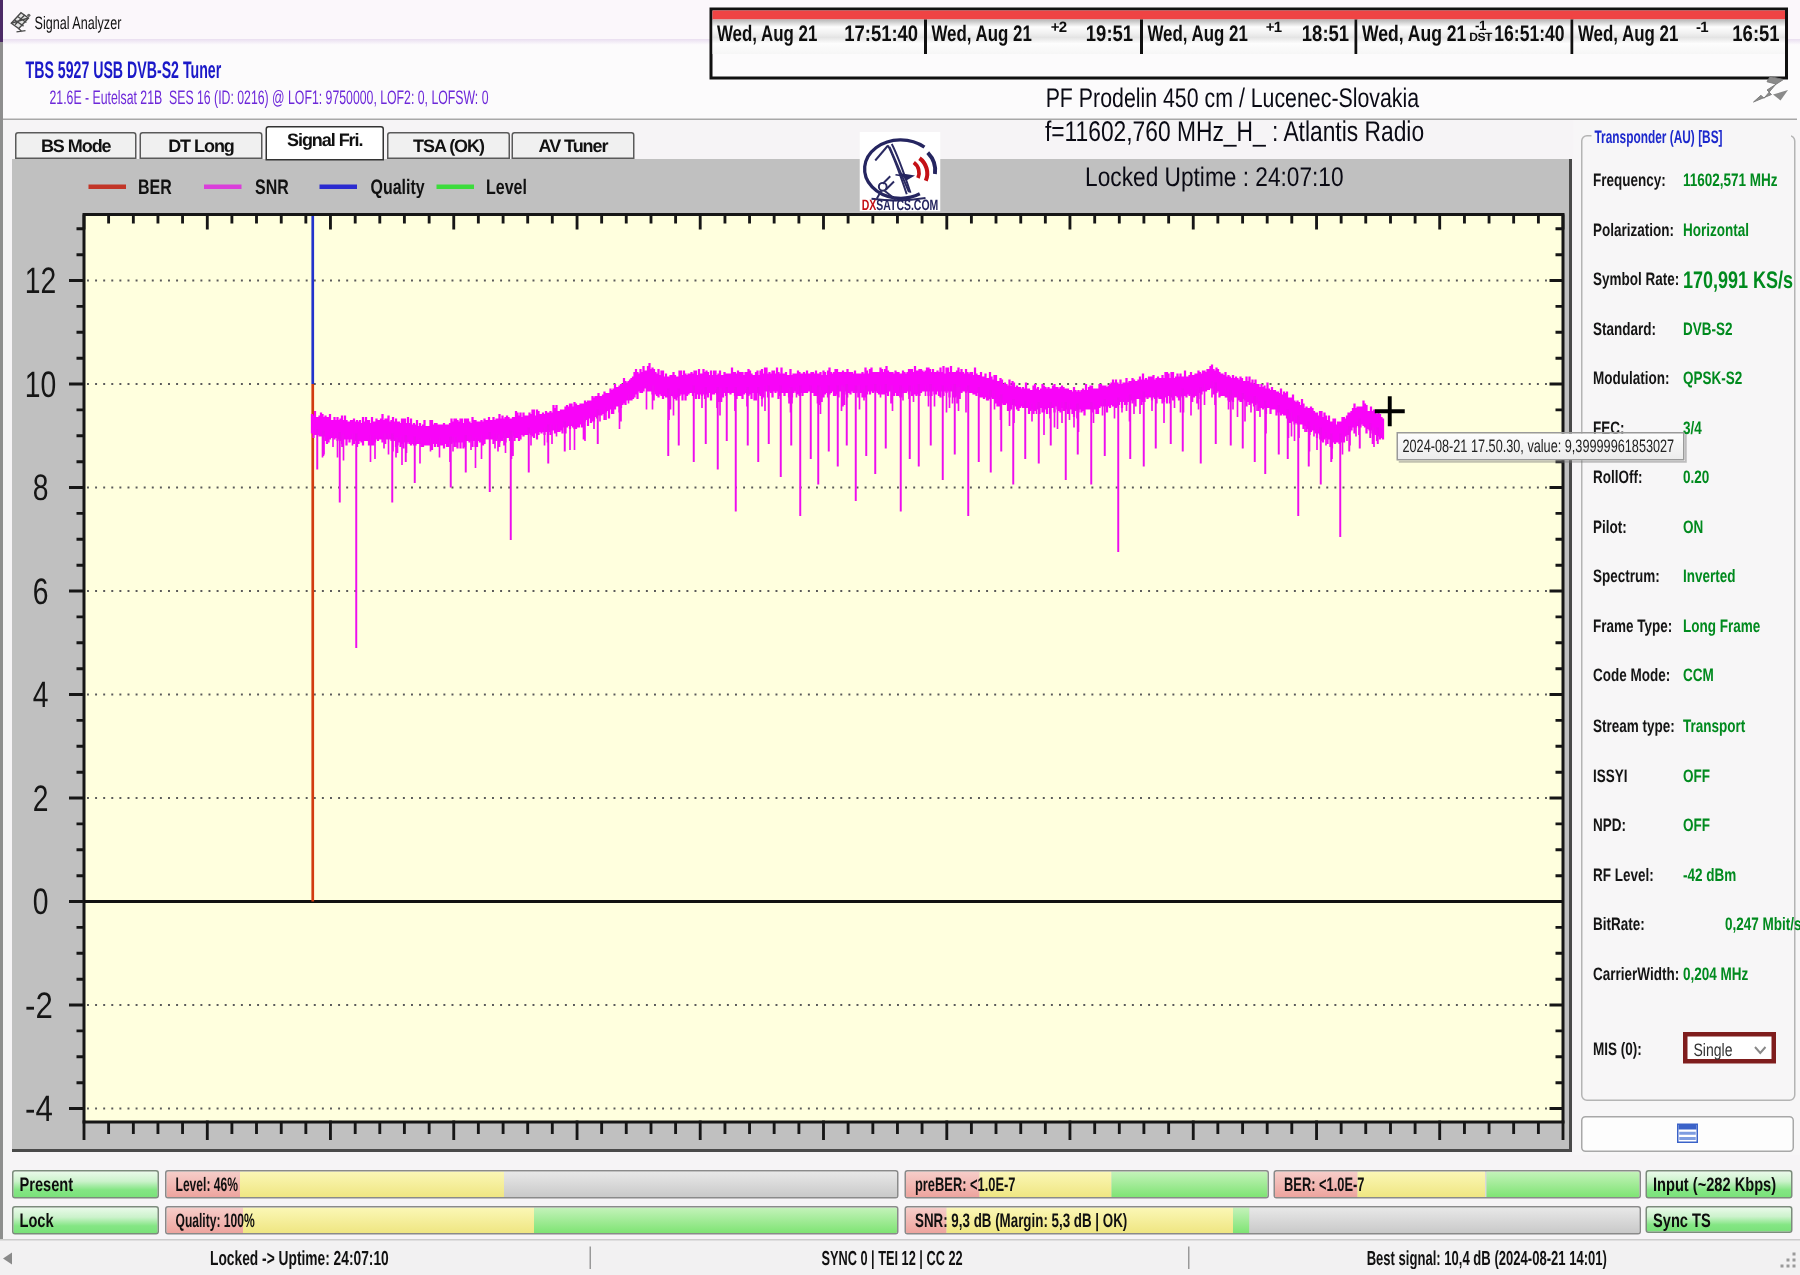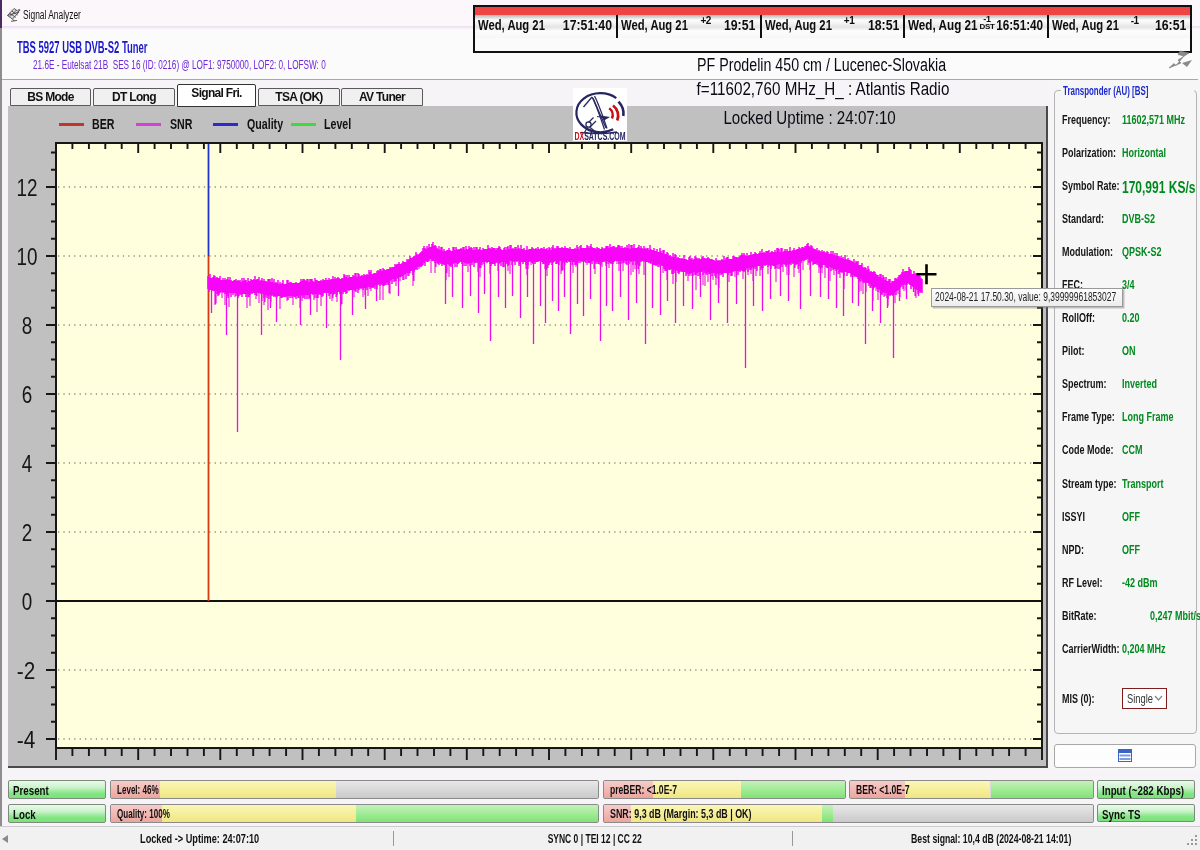--- a/index.html
+++ b/index.html
@@ -24,21 +24,21 @@
  <g stroke="#4a4a4a" stroke-width="0.9" fill="none">
   <path d="M1.5 8.5 L8 1.5 L13 5 L6.5 12 Z" fill="#e2e2e2"></path>
   <path d="M3.6 6.2 L9.7 10.4 M5.7 4 L11.6 8 M4 9.5 L10.5 3 M1.5 8.5 L13 5"></path>
   <path d="M6.5 12 L8.5 14.2 M5 14.3 L11 13.4"></path>
  </g>
  <circle cx="13.2" cy="3.2" r="1.1" fill="#666"></circle>
 </svg>
 <div class="abs" style="left:23px;top:8px;font-size:12px;color:#111;"><span class="sq" style="transform:scaleX(0.70)">Signal Analyzer</span></div>
 
 <div class="abs" style="left:473px;top:5px;width:719px;height:48px;border:2px solid #101010;box-sizing:border-box;">
-  <div style="display:flex;height:23px;border-top:8px solid #ef4444;">
+  <div style="display:flex;height:23px;border-top:6px solid #ef4444;">
     <div class="ct">
         <span class="tl">Wed, Aug 21</span>
         <span class="tr">17:51:40</span>
       </div>
     <div class="ct">
         <span class="tl">Wed, Aug 21</span>
         <span class="off">+2</span>
         <span class="tr">19:51</span>
       </div>
     <div class="ct">
@@ -199,21 +199,21 @@
 <div class="abs" style="left:1062px;top:543px;font-size:12px;" class2="x"><span class="sq lbl" style="transform:scaleX(0.75)">NPD:</span></div>
 <div class="abs" style="left:1122px;top:543px;font-size:12px;"><span class="sq grn" style="transform:scaleX(0.75)">OFF</span></div>
 <div class="abs" style="left:1062px;top:576px;font-size:12px;" class2="x"><span class="sq lbl" style="transform:scaleX(0.75)">RF Level:</span></div>
 <div class="abs" style="left:1122px;top:576px;font-size:12px;"><span class="sq grn" style="transform:scaleX(0.75)">-42 dBm</span></div>
 <div class="abs" style="left:1062px;top:609px;font-size:12px;" class2="x"><span class="sq lbl" style="transform:scaleX(0.75)">BitRate:</span></div>
 <div class="abs" style="left:1122px;top:609px;font-size:12px;padding-left:28px;"><span class="sq grn" style="transform:scaleX(0.75)">0,247 Mbit/s</span></div>
 <div class="abs" style="left:1062px;top:642px;font-size:12px;" class2="x"><span class="sq lbl" style="transform:scaleX(0.75)">CarrierWidth:</span></div>
 <div class="abs" style="left:1122px;top:642px;font-size:12px;"><span class="sq grn" style="transform:scaleX(0.75)">0,204 MHz</span></div>
 <div class="abs" style="left:1062px;top:692px;font-size:12px;"><span class="sq lbl" style="transform:scaleX(0.75)">MIS (0):</span></div>
 
-<div class="abs" style="left:1122px;top:688px;width:45px;height:21px;background:#fff;border:1px solid #7f1d1d;box-sizing:border-box;">
+<div class="abs" style="left:1122px;top:688px;width:62px;height:21px;background:#fff;border:3px solid #7f1d1d;box-sizing:border-box;">
   <span class="sq" style="transform:scaleX(0.78);font-size:12px;color:#333;margin-left:4px;line-height:19px;">Single</span>
   <svg class="abs" style="right:3px;top:6px" width="9" height="7" viewBox="0 0 9 7">
       <path d="M1 1 L4.5 5 L8 1" stroke="#888" stroke-width="1.3" fill="none"></path>
     </svg>
 </div>
 
 <div class="abs" style="left:1054px;top:744px;width:142px;height:24px;background:#fdfdfd;border:1px solid #a8a8a8;border-radius:3px;box-sizing:border-box;"></div>
 <svg class="abs" style="left:1118px;top:748px" width="15" height="15" viewBox="0 0 15 15">
   <rect x="0.5" y="1.5" width="13" height="12" fill="#fff" stroke="#3a62c8"></rect>
   <rect x="1" y="2" width="12" height="3" fill="#3a62c8"></rect>

